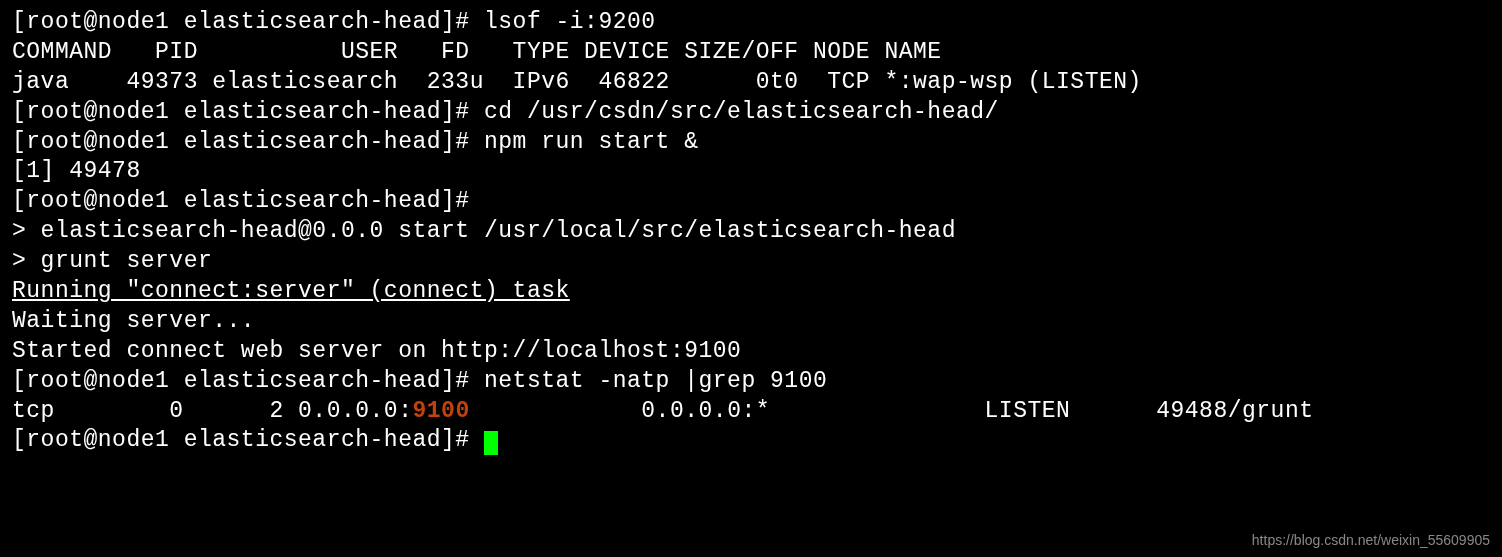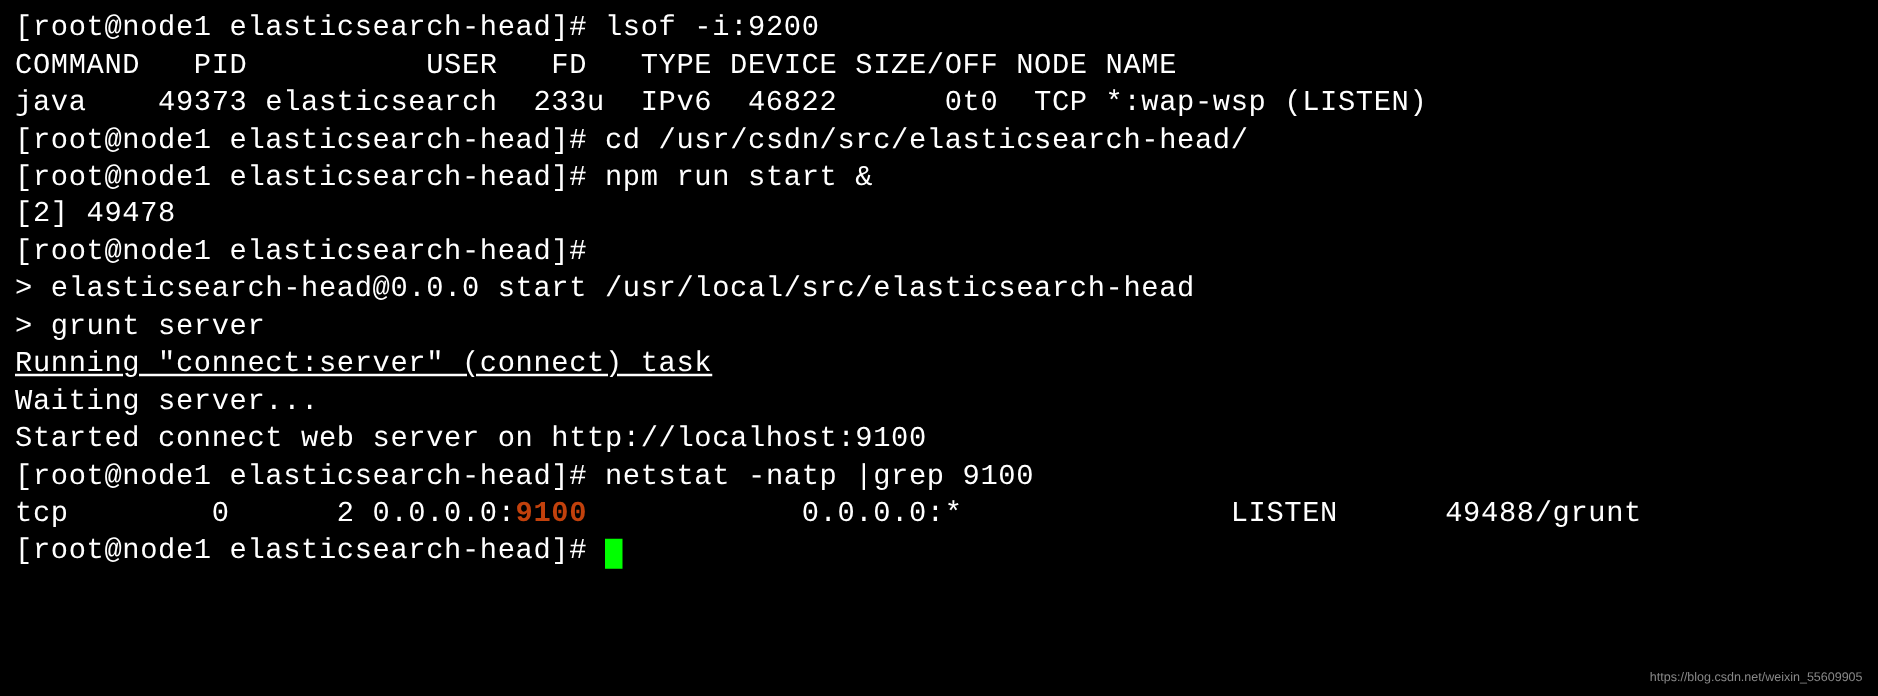--- a/index.html
+++ b/index.html
@@ -36,34 +36,34 @@
       height: 24px;
       background-color: #00ff00;
       vertical-align: text-bottom;
       margin-bottom: -2px;
     }
     .watermark {
       position: absolute;
       bottom: 8px;
       right: 12px;
       color: #888888;
-      font-size: 10px;
+      font-size: 14px;
       font-family: Arial, sans-serif;
       letter-spacing: 0;
     }
   </style>
 </head>
 <body>
 
 <div class="line"><span>[root@node1 elasticsearch-head]# </span><span>lsof -i:9200</span></div>
 <div class="line">COMMAND   PID          USER   FD   TYPE DEVICE SIZE/OFF NODE NAME</div>
 <div class="line">java    49373 elasticsearch  233u  IPv6  46822      0t0  TCP *:wap-wsp (LISTEN)</div>
 <div class="line"><span>[root@node1 elasticsearch-head]# </span><span>cd /usr/csdn/src/elasticsearch-head/</span></div>
 <div class="line"><span>[root@node1 elasticsearch-head]# </span><span>npm run start &amp;</span></div>
-<div class="line">[2] 49478</div>
+<div class="line">[1] 49478</div>
 <div class="line">[root@node1 elasticsearch-head]# </div>
 <div class="line">&gt; elasticsearch-head@0.0.0 start /usr/local/src/elasticsearch-head</div>
 <div class="line">&gt; grunt server</div>
 <div class="line"></div>
 <div class="line underline">Running "connect:server" (connect) task</div>
 <div class="line">Waiting server...</div>
 <div class="line">Started connect web server on http://localhost:9100</div>
 <div class="line"></div>
 <div class="line"><span>[root@node1 elasticsearch-head]# </span><span>netstat -natp |grep 9100</span></div>
 <div class="line"><span>tcp        0      2 0.0.0.0:</span><span class="highlight-red">9100</span><span>            0.0.0.0:*               LISTEN      49488/grunt</span></div>

